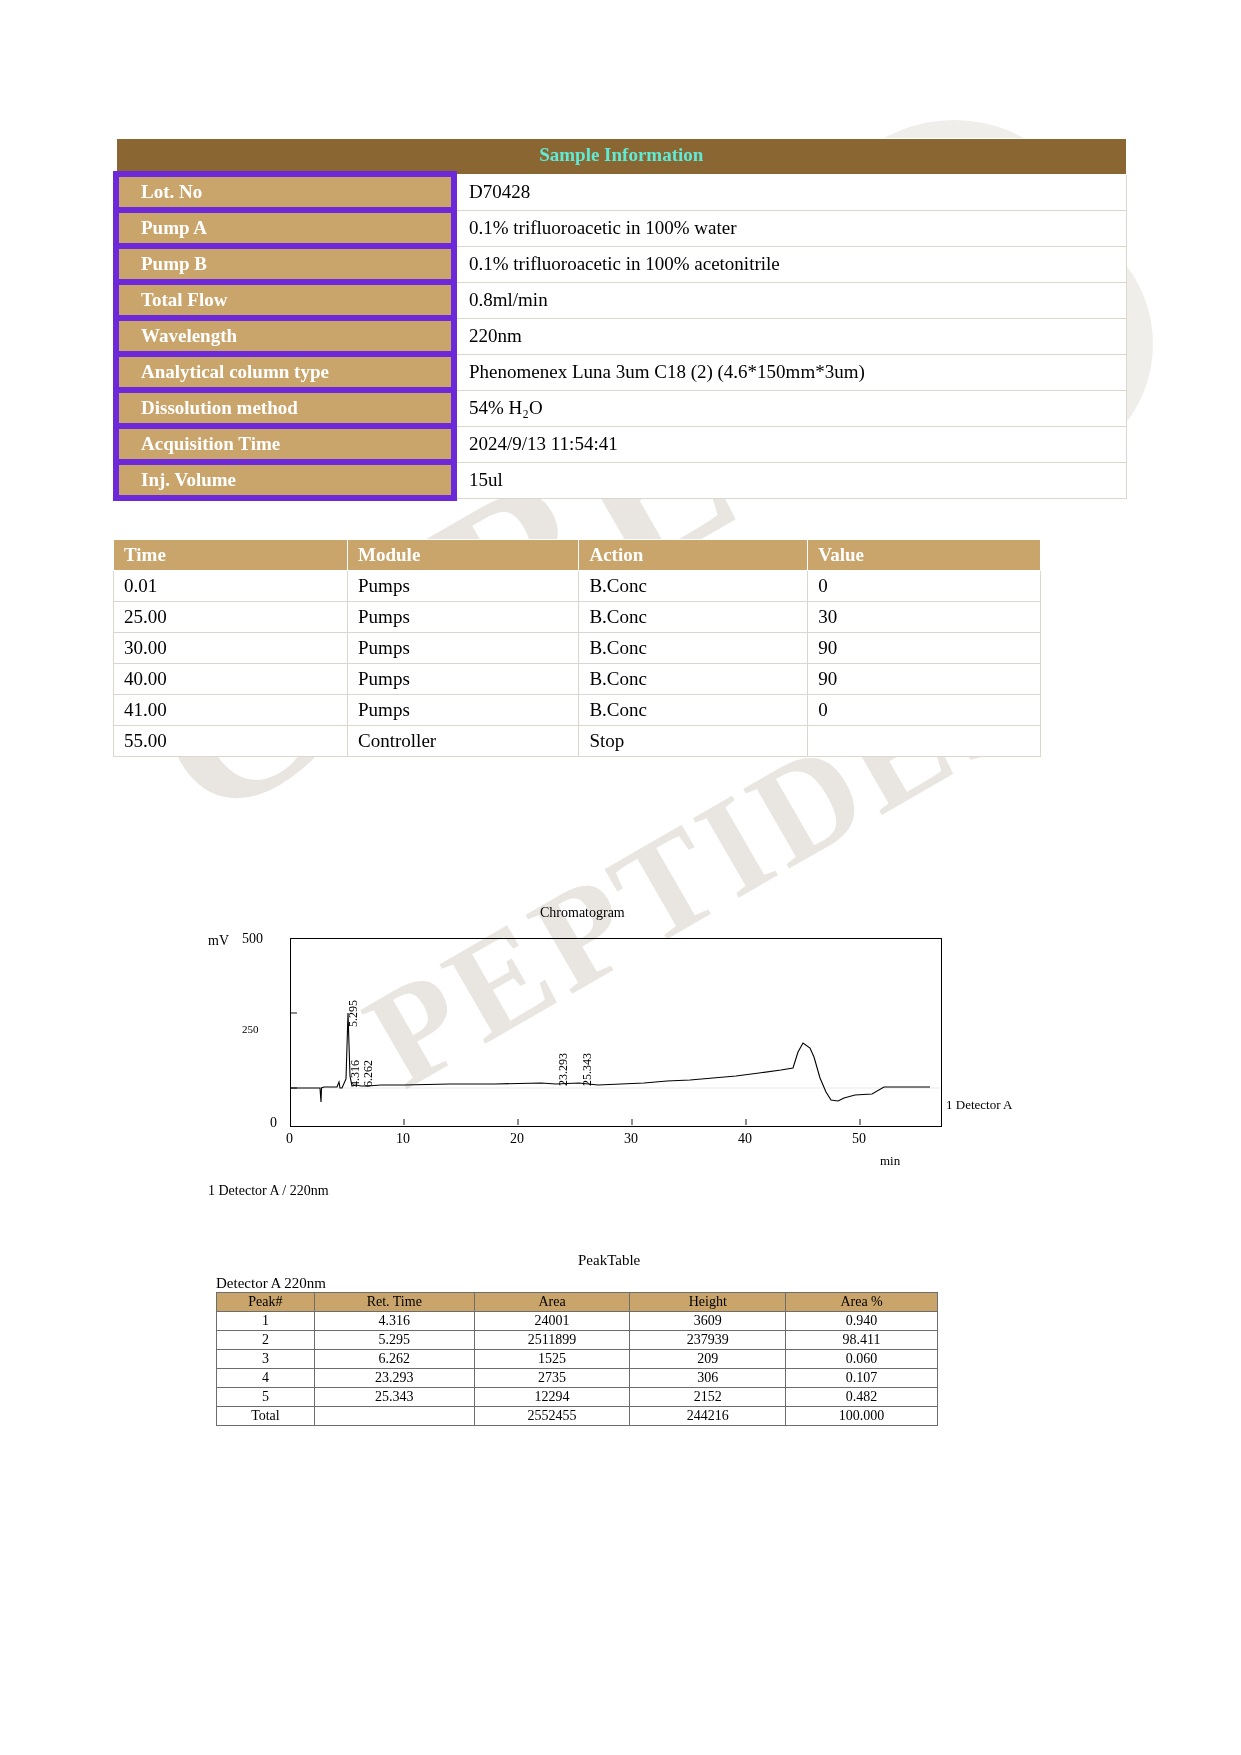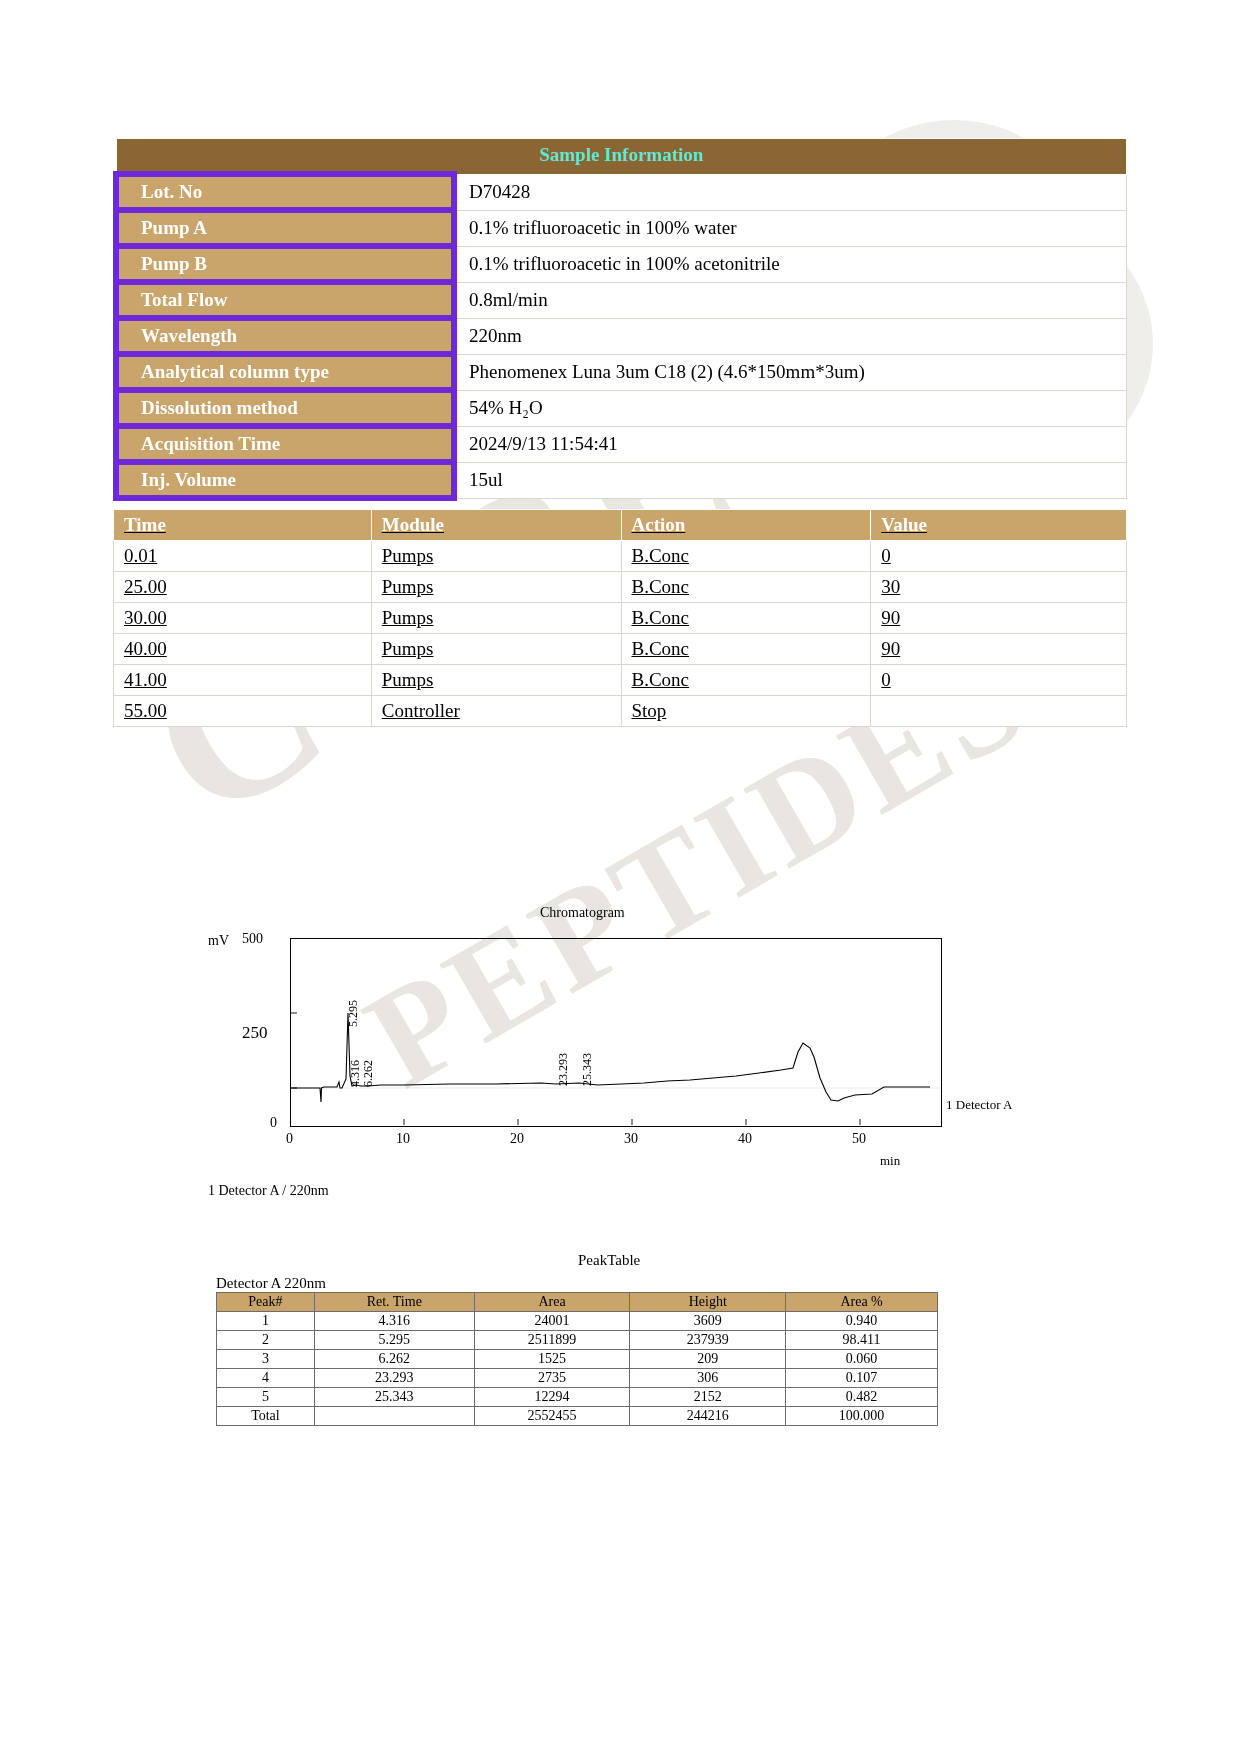--- a/index.html
+++ b/index.html
@@ -100,23 +100,22 @@
     font-size: 19px;
     padding: 4px 12px;
     border: 1px solid #ddd6cc;
     border-left: 1px solid #ffffff;
   }
 
   
   #method-table {
     position: absolute;
     left: 113px;
-    top: 509px;
-    width: 1014px;
-    text-decoration: underline;
+    top: 539px;
+    width: 928px;
   }
   #method-table th {
     background: #c9a46b;
     color: #ffffff;
     font-weight: bold;
     font-size: 19px;
     text-align: left;
     padding: 4px 10px;
     border: 1px solid #ffffff;
   }
@@ -154,21 +153,21 @@
   #chromatogram .y-500 {
     position: absolute;
     left: 62px;
     top: 26px;
     font-size: 14px;
   }
   #chromatogram .y-250 {
     position: absolute;
     left: 62px;
     top: 118px;
-    font-size: 17px;
+    font-size: 11px;
     text-align: right;
   }
   #chromatogram .y-0 {
     position: absolute;
     left: 90px;
     top: 210px;
     font-size: 14px;
   }
   #chromatogram .plot-box {
     position: absolute;

